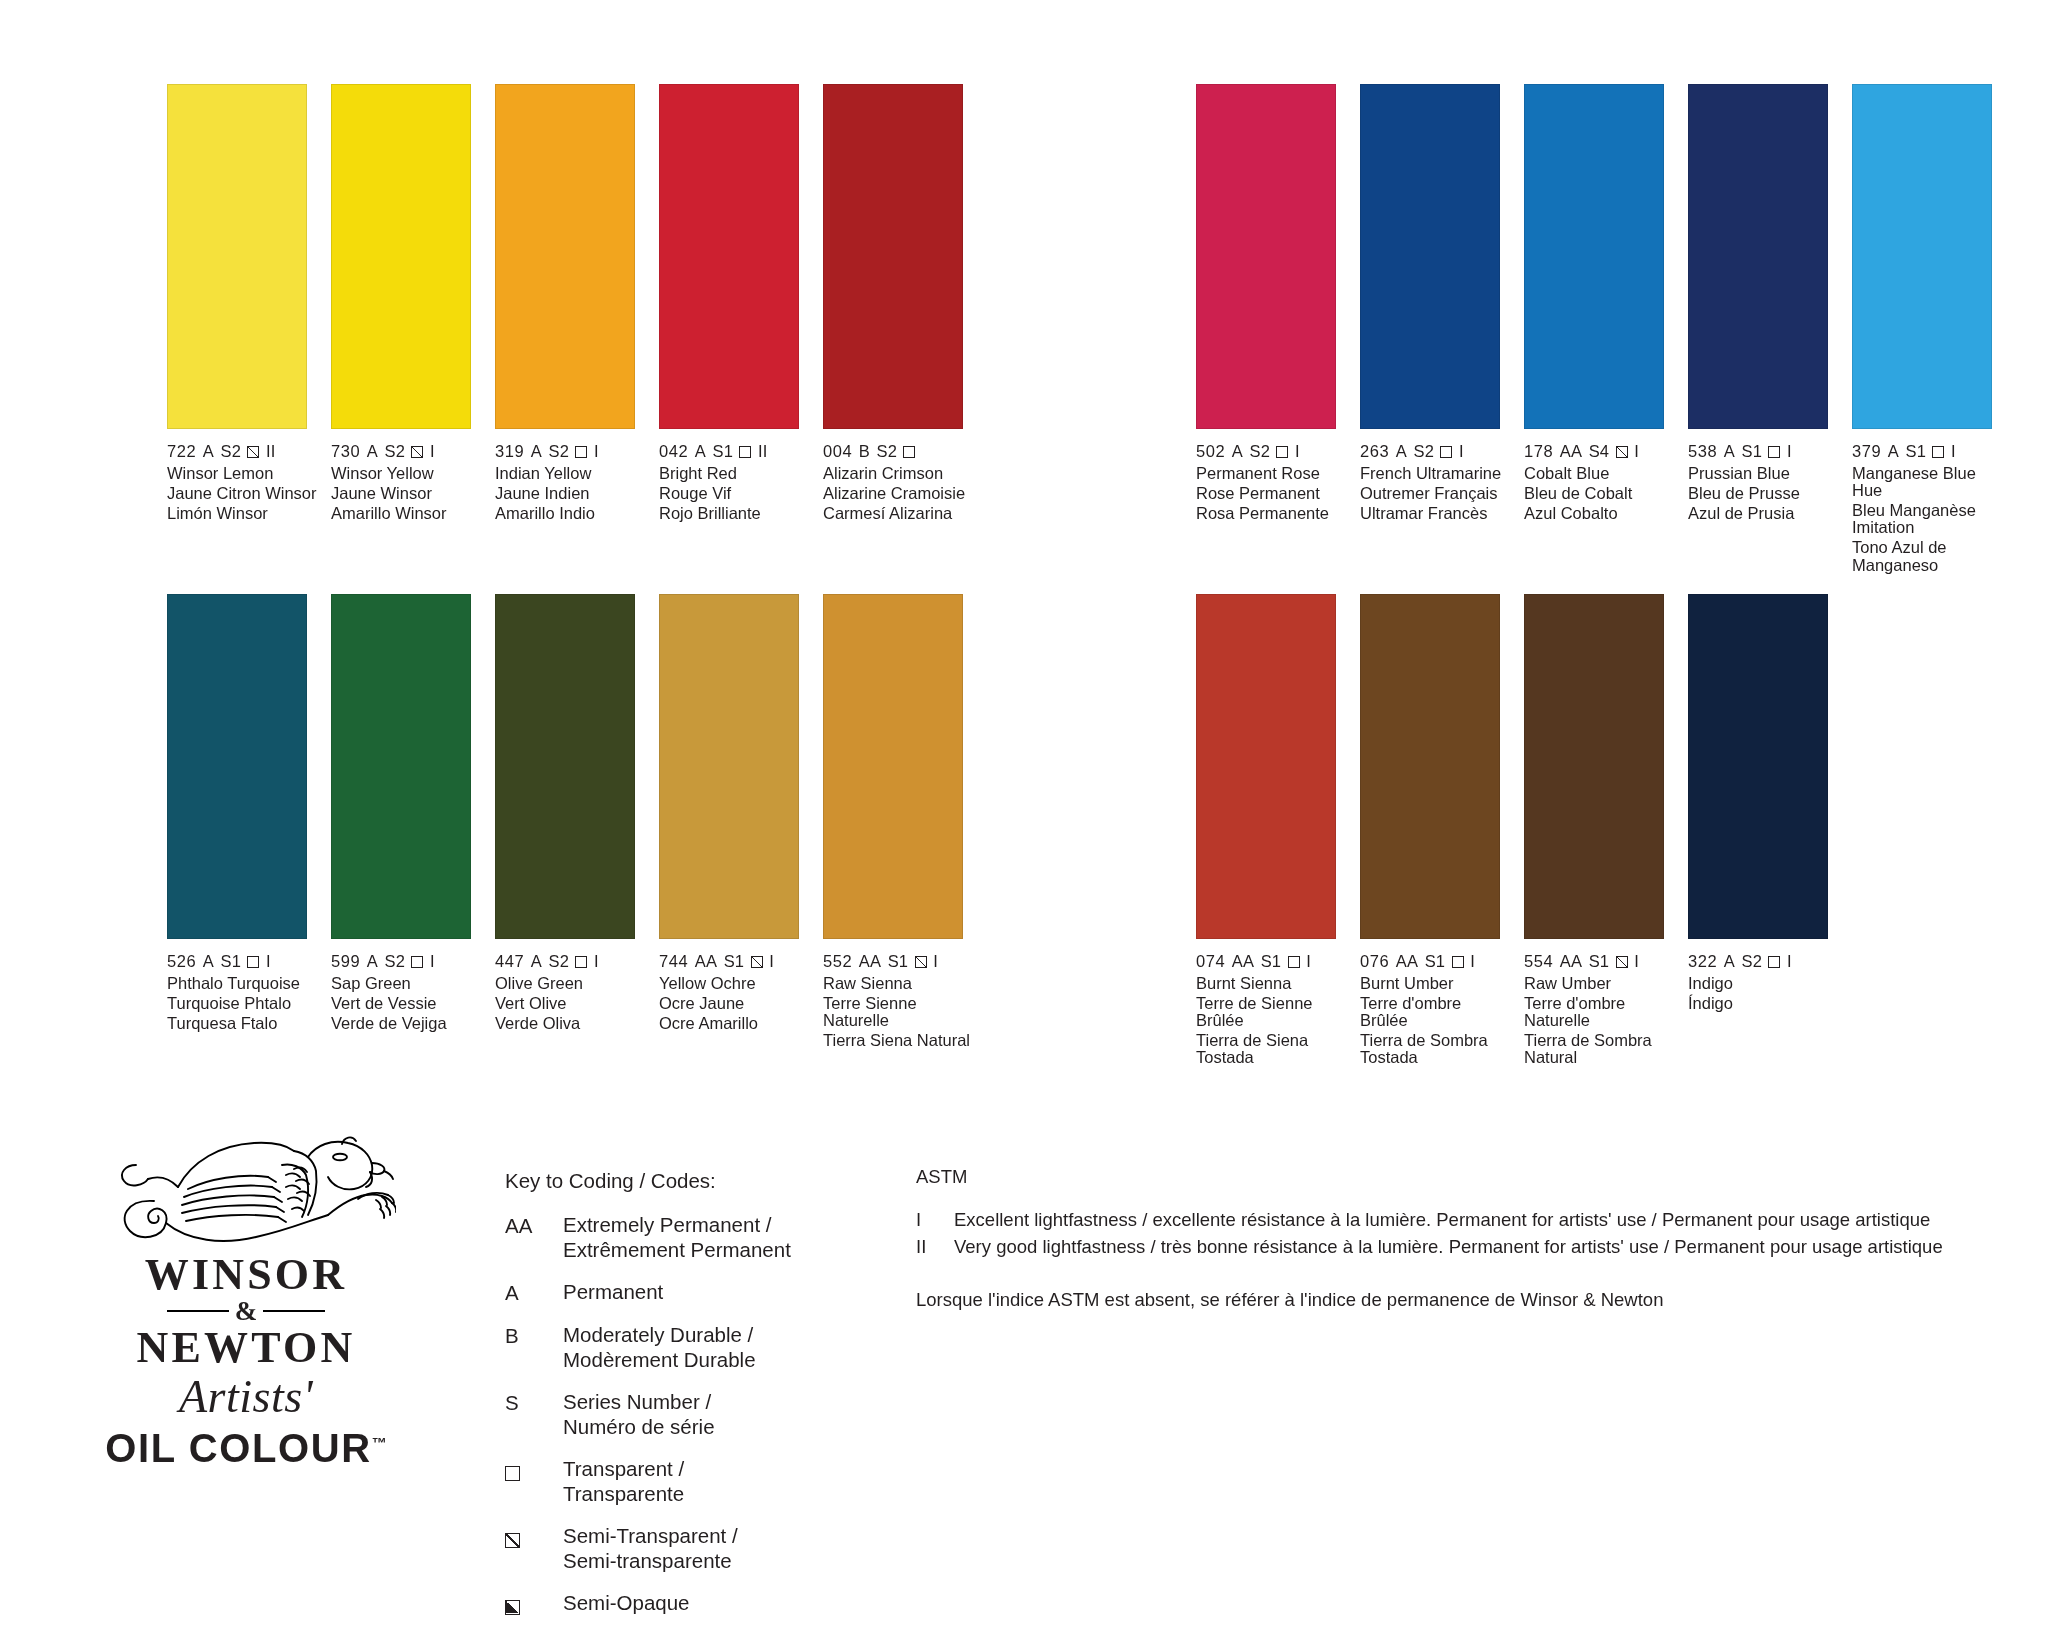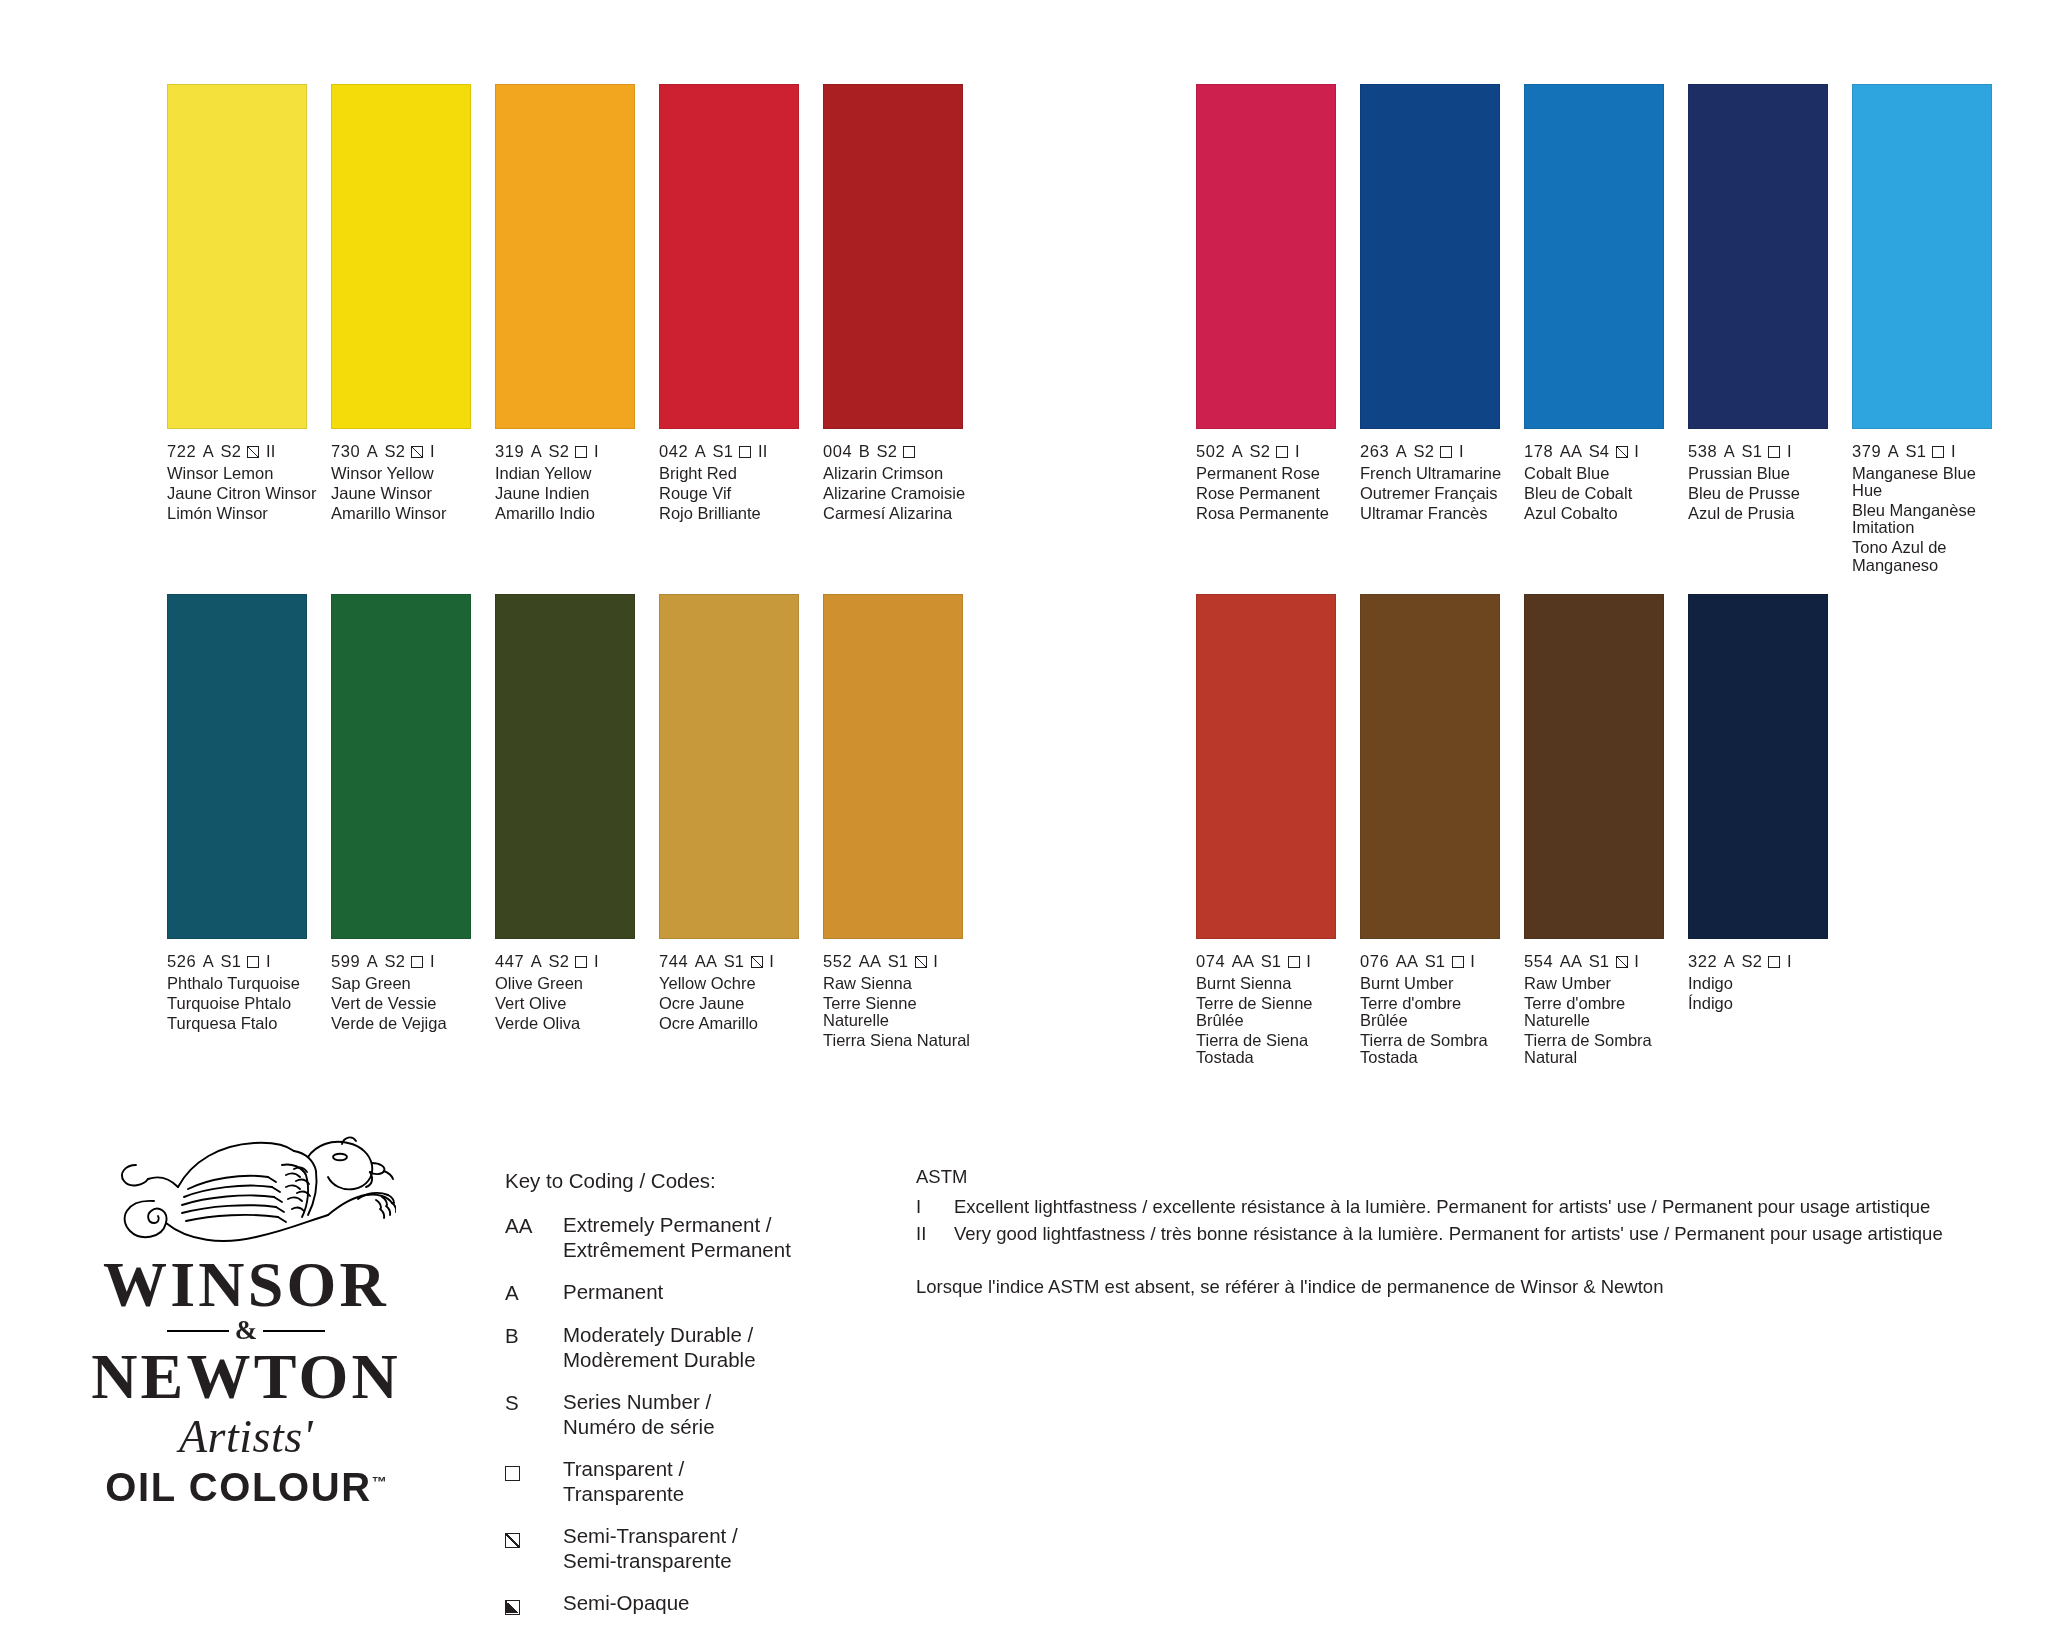--- a/index.html
+++ b/index.html
@@ -110,21 +110,21 @@
     position: absolute;
     left: 86px;
     top: 0px;
     width: 320px;
     text-align: center;
   }
   .logo-mark { width: 300px; height: 118px; display: block; margin: 0 auto; }
   .logo-winsor, .logo-newton {
     font-family: "Liberation Serif", serif;
     font-weight: bold;
-    font-size: 64px;
+    font-size: 44px;
     letter-spacing: 3.2px;
     line-height: 0.99;
   }
   .logo-amp-row {
     display: flex;
     align-items: center;
     justify-content: center;
     gap: 6px;
     margin: 1px 0 1px 0;
   }
@@ -199,21 +199,21 @@
 
   
   .astm {
     position: absolute;
     left: 916px;
     top: 30px;
     width: 1100px;
     font-size: 18.5px;
     line-height: 1.3;
   }
-  .astm-title { margin-bottom: 6px; }
+  .astm-title { margin-bottom: 19px; }
   .astm-row { display: flex; margin-bottom: 3px; }
   .astm-mark { width: 38px; flex: 0 0 38px; }
   .astm-note { margin-top: 29px; }
   .astm-note div { margin-bottom: 4px; }
 </style>
 </head>
 <body>
 
 <div class="sheet">
 

